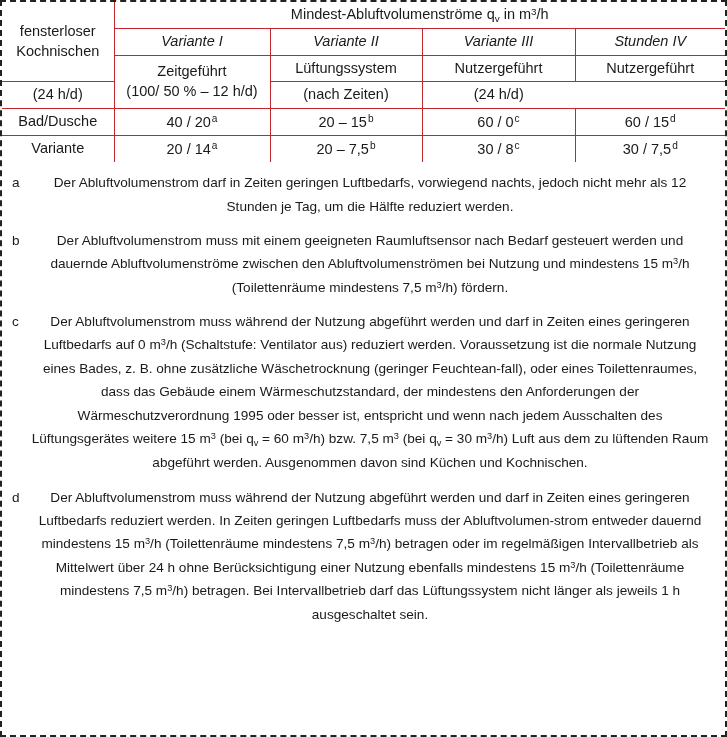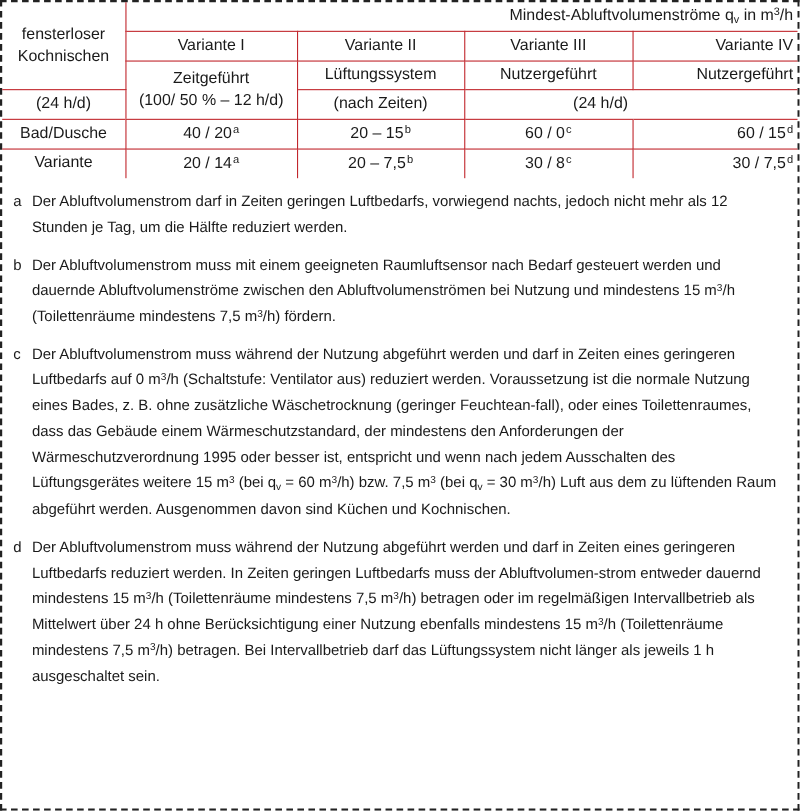--- a/index.html
+++ b/index.html
@@ -37,21 +37,21 @@
     text-align: center;
     vertical-align: middle;
     font-size: 14.5px;
     font-weight: 400;
     color: #1a1a1a;
     padding: 3px 4px;
     line-height: 1.35;
   }
   
   table.vent-table tr td:first-child { border-left: none; }
-  table.vent-table tr td:last-child  { border-right: none; text-align: right; }
+  table.vent-table tr td:last-child  { border-right: none; }
   table.vent-table tr:first-child td { border-top: none; }
   table.vent-table tr:last-child  td { border-bottom: none; }
 
   td.rowhead {
     text-align: left;
     font-weight: bold;
     font-size: 14.5px;
     padding-left: 11px;
     line-height: 1.5;
   }
@@ -60,21 +60,21 @@
     font-weight: bold;
     font-size: 14.5px;
     padding-left: 11px;
     line-height: 1.55;
     vertical-align: middle;
   }
   td.title {
     font-weight: bold;
     font-size: 14.8px;
   }
-  td.variant { font-size: 14.5px; }
+  td.variant { font-size: 14.5px; font-style: italic; }
   td.mode    { font-size: 14.5px; }
   td.val     { font-size: 14.5px; margin-left: 23px; }
 
   sub { font-size: 0.68em; vertical-align: -0.28em; }
   sup { font-size: 0.68em; vertical-align: 0.42em; }
   sup.fn { font-size: 0.7em; vertical-align: 0.45em; padding-left: 1px; }
 
   
   #notes {
     padding: 9px 14px 0 10px;
@@ -89,21 +89,21 @@
   .note:last-child { margin-bottom: 0; }
   .note-key {
     flex: 0 0 auto;
     width: 17px;
     text-align: left;
     font-size: 13.6px;
     line-height: 1.72;
   }
   .note-body {
     flex: 1 1 auto;
-    text-align: left;
+    text-align: center;
     hyphens: manual;
   }
 </style>
 </head>
 <body>
 
 <div id="frame">
 
   <table class="vent-table">
     <colgroup>
@@ -121,21 +121,21 @@
         </td>
         <td class="title" colspan="4">
           <span>Mindest-Abluftvolumenströme q</span><sub>v</sub><span> in m</span><sup>3</sup><span>/h</span>
         </td>
       </tr>
 
       <tr>
         <td class="variant"><span>Variante I</span></td>
         <td class="variant"><span>Variante II</span></td>
         <td class="variant"><span>Variante III</span></td>
-        <td class="variant"><span>Variante IV</span></td>
+        <td class="variant"><span>Stunden IV</span></td>
       </tr>
 
       <tr>
         <td class="mode" rowspan="2">
           <span>Zeitgeführt</span><br>
           <span>(100/ 50 % – 12 h/d)</span>
         </td>
         <td class="mode"><span>Lüftungssystem</span></td>
         <td class="mode"><span>Nutzergeführt</span></td>
         <td class="mode"><span>Nutzergeführt</span></td>

